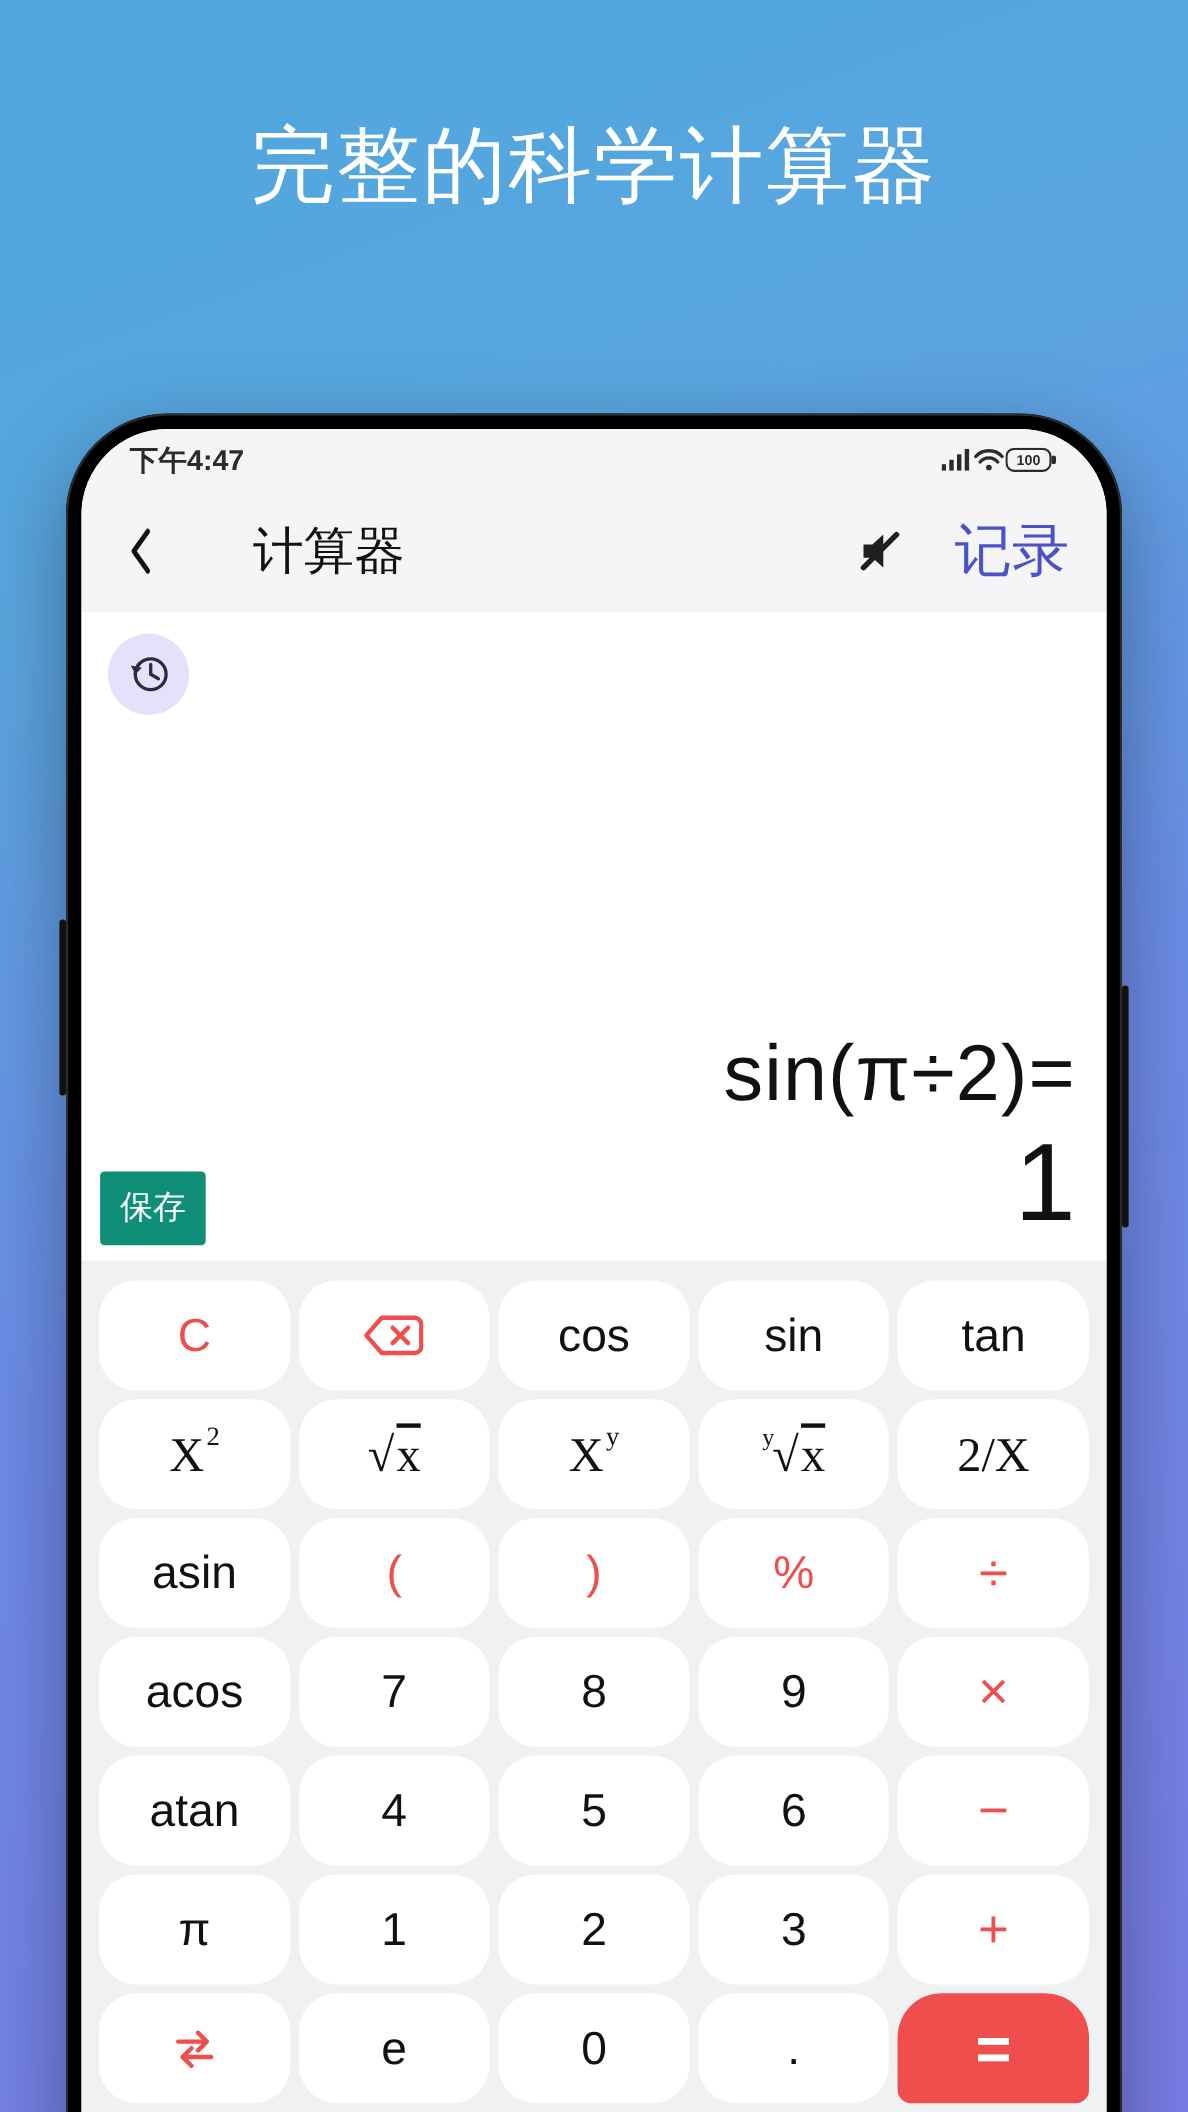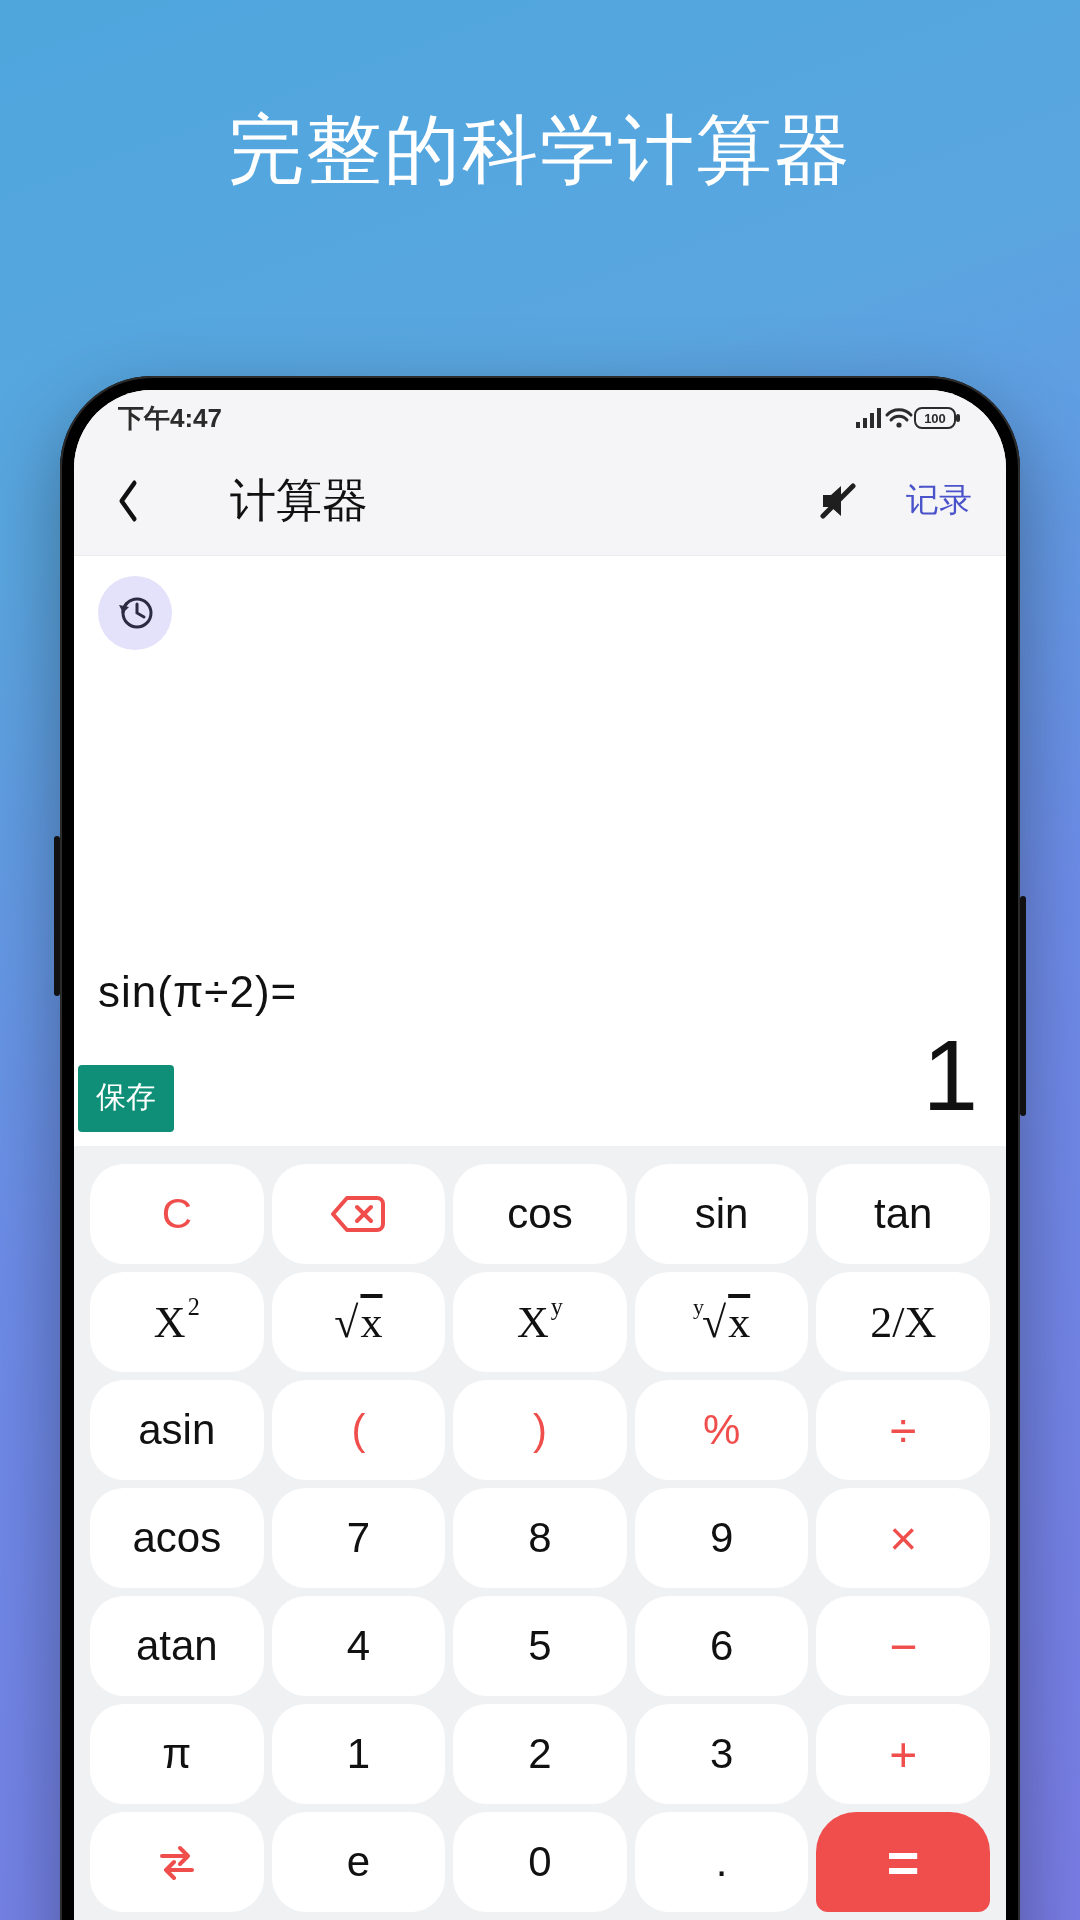--- a/index.html
+++ b/index.html
@@ -54,51 +54,52 @@
     background: #f5f5f7;
     border-bottom: 1px solid #ececec;
   }
   .navbar .back {
     width: 60px; height: 60px; display: flex; align-items: center; justify-content: center;
     font-size: 48px; color: #111; font-weight: 300;
   }
   .navbar .title { font-size: 46px; color: #111; margin-left: 72px; flex: 0 0 auto; }
   .navbar .spacer { flex: 1; }
   .navbar .mute { width: 60px; height: 60px; display: flex; align-items: center; justify-content: center; margin-right: 28px; }
-  .navbar .history-link { font-size: 33px; color: #4a53c9; padding: 6px 10px; }
+  .navbar .history-link { font-size: 52px; color: #4a53c9; padding: 6px 10px; }
 
   .display-area {
     background: #ffffff;
     flex: 0 0 auto;
     height: 590px;
     position: relative;
     padding: 20px 28px 18px 24px;
     display: flex; flex-direction: column;
   }
   .history-chip {
     width: 74px; height: 74px; border-radius: 50%;
     background: #e4e1fb;
     display: flex; align-items: center; justify-content: center;
   }
   .expr {
     margin-top: auto;
-    font-size: 44px;
+    text-align: right;
+    font-size: 72px;
     color: #111;
     letter-spacing: 1px;
   }
   .result {
     text-align: right;
     font-size: 100px;
     color: #111;
     margin-top: 6px;
     line-height: 1.05;
   }
   .save-chip {
     position: absolute;
-    left: 4px; bottom: 14px;
+    left: 17px; bottom: 14px;
     background: #0f8f77;
     color: #fff;
     font-size: 30px;
     padding: 12px 18px 14px;
     border-radius: 4px;
     font-family: Liberation Serif, serif;
   }
 
   .keypad {
     background: #f0f1f3;

